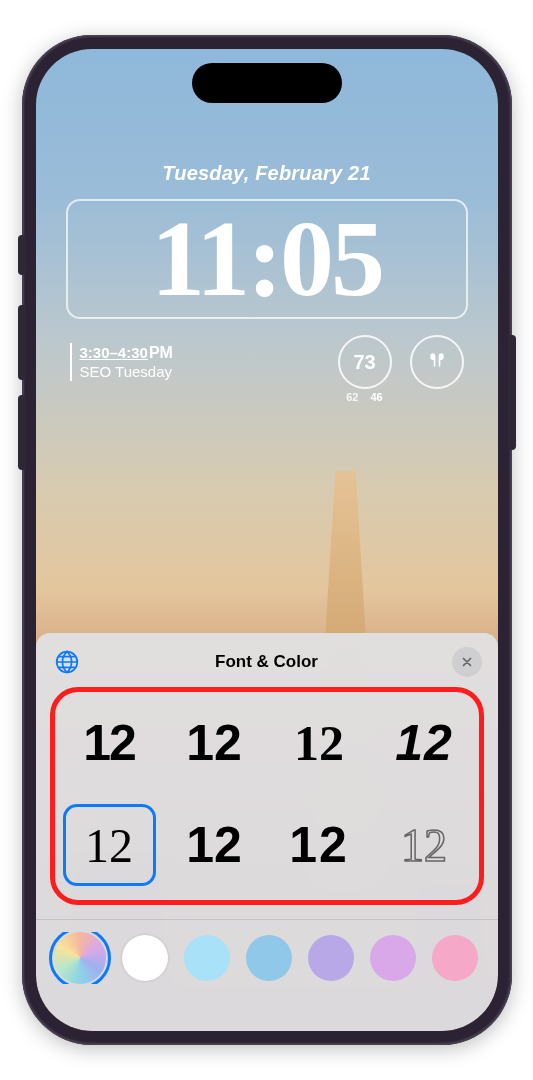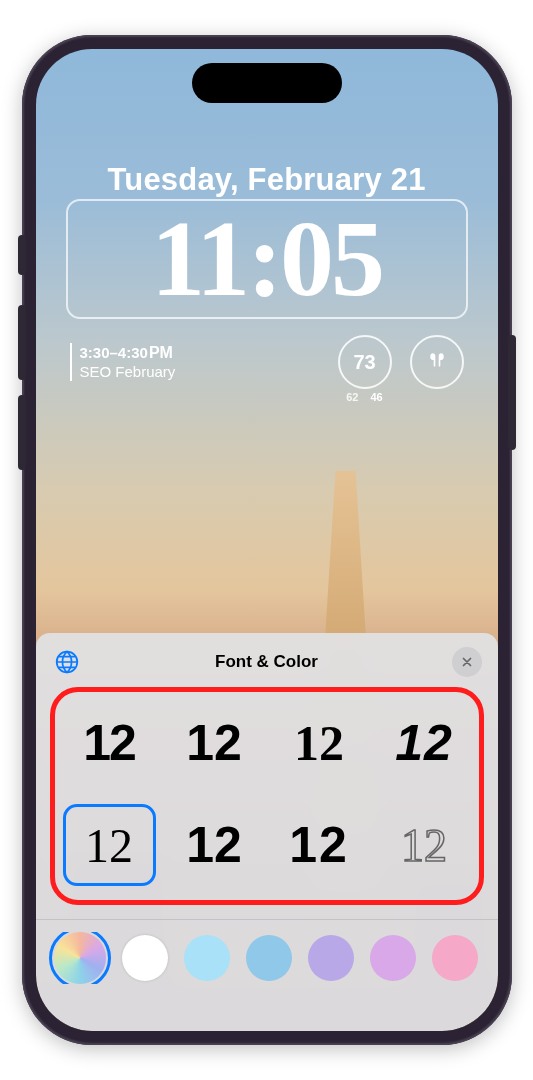--- a/index.html
+++ b/index.html
@@ -49,23 +49,24 @@
   .sb2 { left: -4px; top: 270px; width: 8px; height: 75px; }
   .sb3 { left: -4px; top: 360px; width: 8px; height: 75px; }
   .sb4 { right: -4px; top: 300px; width: 8px; height: 115px; }
 
   .date {
     position: absolute;
     top: 113px;
     left: 0; right: 0;
     text-align: center;
     color: #fff;
-    font-size: 31px;
+    font-size: 20px;
     font-weight: 600;
     letter-spacing: .2px;
+    font-style: italic;
   }
   .clock-box {
     position: absolute;
     top: 150px;
     left: 30px; right: 30px;
     height: 120px;
     border: 2px solid rgba(255,255,255,.7);
     border-radius: 14px;
     display: flex;
     align-items: center;
@@ -87,21 +88,21 @@
     align-items: center;
     gap: 14px;
     color: #fff;
   }
   .widget-cal {
     border-left: 2px solid #fff;
     padding-left: 8px;
     font-size: 15px;
     line-height: 1.25;
   }
-  .widget-cal .time { font-weight: 600; }
+  .widget-cal .time { font-weight: 600; text-decoration: underline; }
   .widget-cal .pm { font-size: 16px; font-weight: 700; margin-left: 1px; }
   .widget-weather, .widget-airpods {
     width: 54px; height: 54px;
     border: 2.5px solid rgba(255,255,255,.85);
     border-radius: 50%;
     display: flex;
     flex-direction: column;
     align-items: center;
     justify-content: center;
     font-size: 20px;
@@ -254,21 +255,21 @@
 
     <div class="clock-box">
       <div class="clock">11:05</div>
     </div>
 
     <div class="widgets">
       <div class="widget-cal">
         <div>
           <span class="time">3:30–4:30</span><span class="pm">PM</span>
         </div>
-        <div>SEO February</div>
+        <div>SEO Tuesday</div>
       </div>
       <div class="widget-weather">
         <span>73</span>
         <div class="weather-sub">
           <span>62</span>
           <span>46</span>
         </div>
       </div>
       <div class="widget-airpods">
         <span class="airpod-icon">

